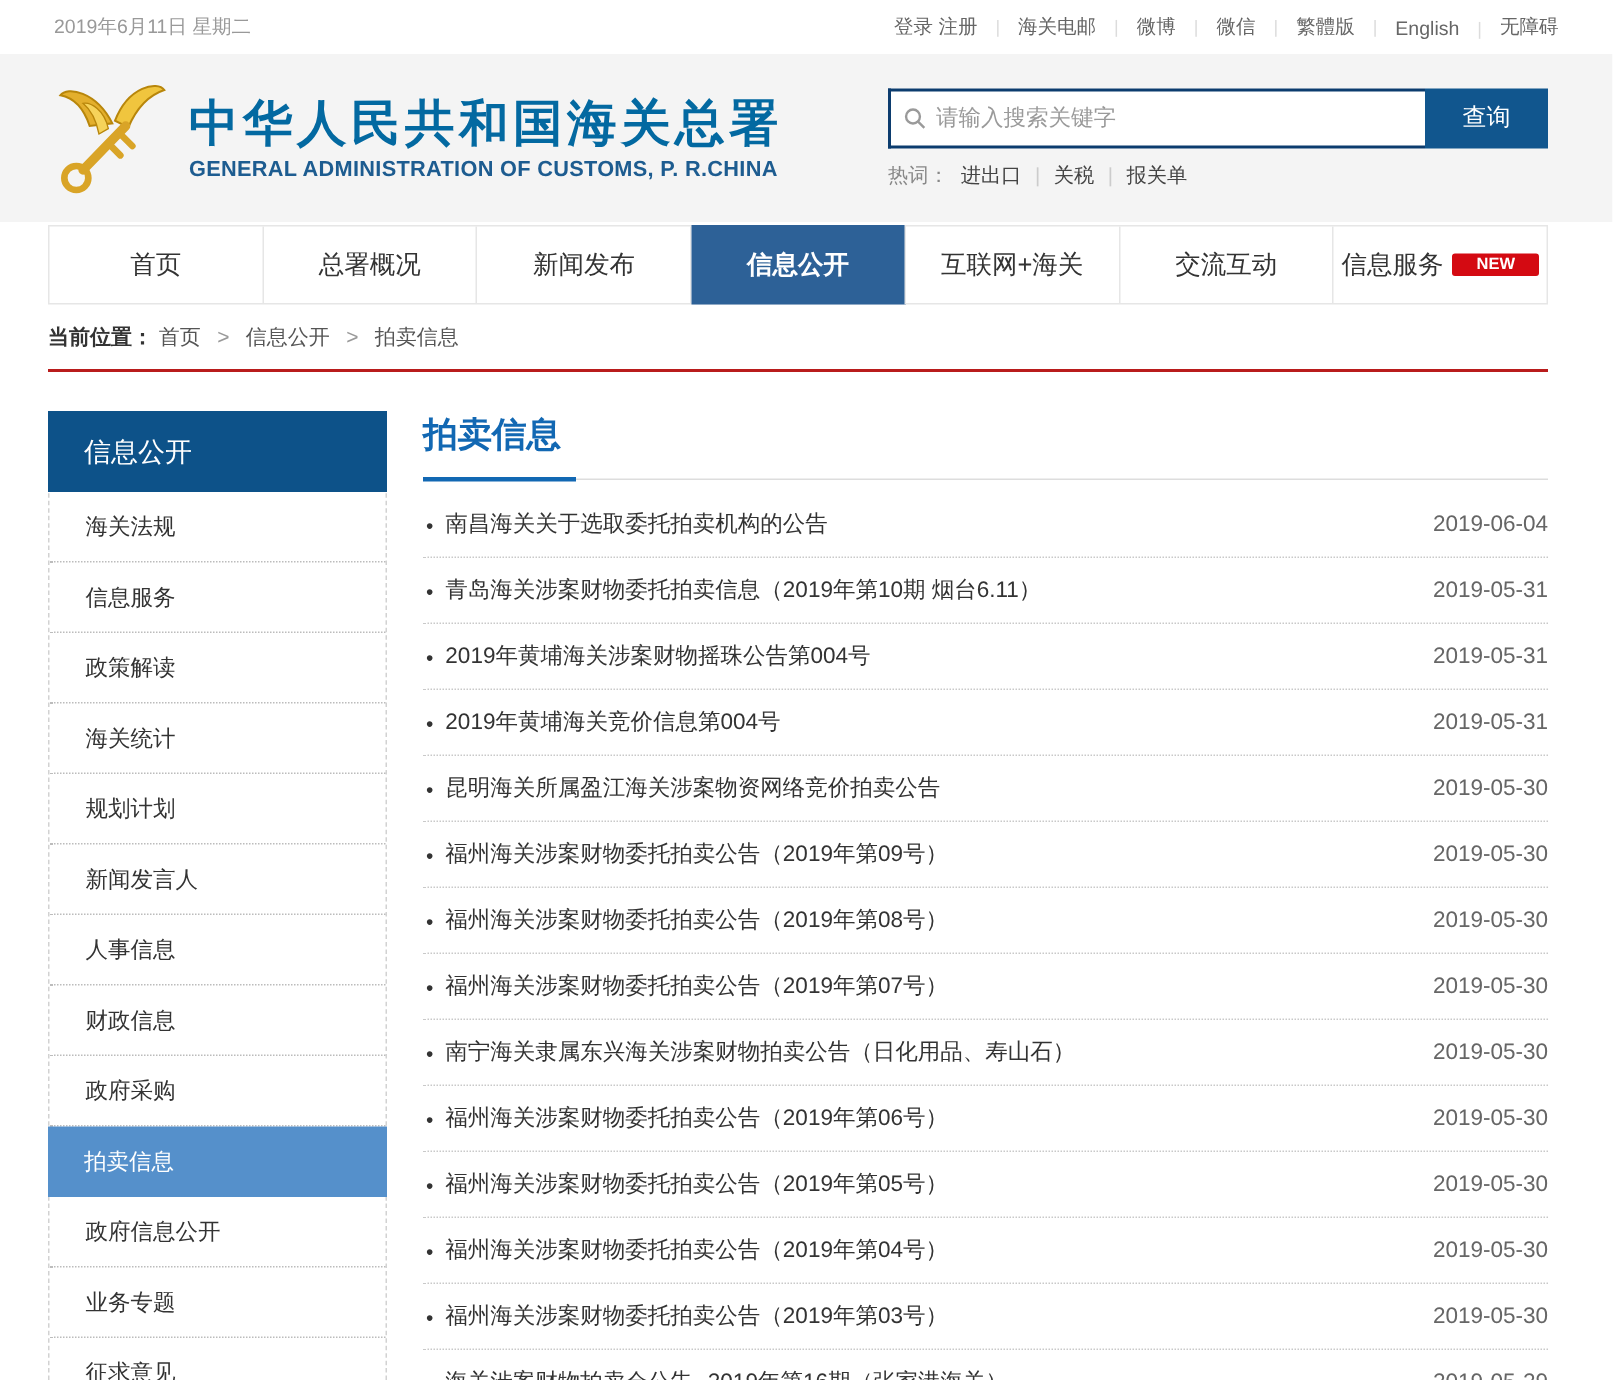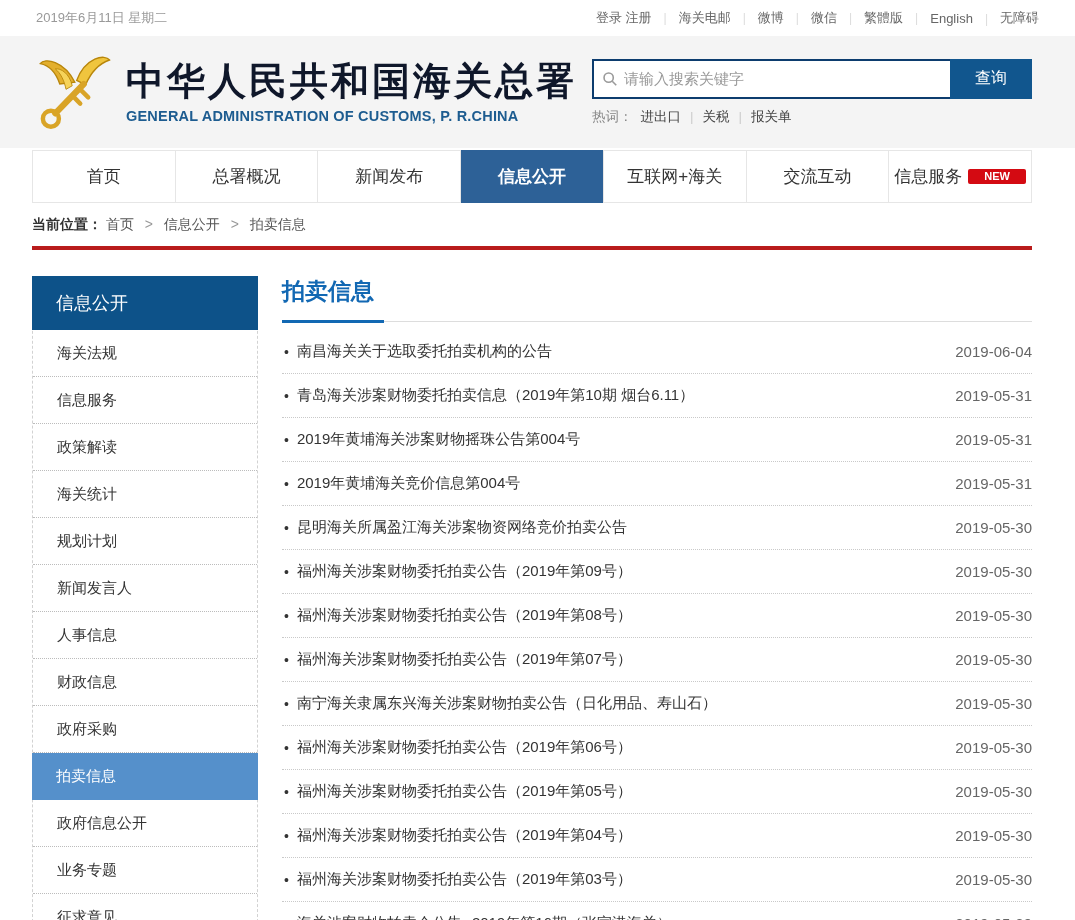--- a/index.html
+++ b/index.html
@@ -27,21 +27,21 @@
   
   .site-header {
     height: 112px; background: #f4f4f4;
     display: flex; align-items: center; justify-content: space-between;
     padding: 0 43px 0 34px;
   }
   .brand { display: flex; align-items: center; }
   .emblem { width: 80px; height: 84px; display: inline-block; margin-right: 12px; }
   .brand-text { display: flex; flex-direction: column; }
   .brand-cn {
-    font-size: 38px; font-weight: bold; color: #0f172a; letter-spacing: 3px;
+    font-size: 33px; font-weight: bold; color: #0369a1; letter-spacing: 3px;
     line-height: 1.15;
   }
   .brand-en {
     font-size: 14.5px; font-weight: bold; color: #1d5c90; letter-spacing: 0.2px;
     margin-top: 4px;
   }
   .search-area { width: 440px; }
   .search-row { display: flex; height: 40px; }
   .search-box {
     flex: 1; background: #fff; border: 2px solid #0c3c6e; border-right: none;
@@ -74,21 +74,21 @@
   .nav-item:last-child { border-right: none; }
   .nav-item.active { background: #2d6197; color: #fff; font-weight: bold; margin: -1px 0; }
   .nav-badge {
     display: none; background: #d40a12; color: #fff; font-size: 11px; font-weight: bold;
     padding: 2px 16px; border-radius: 2px; margin-left: 6px; line-height: 1;
   }
 
   
   .breadcrumb {
     margin: 0 43px 0 32px; padding: 13px 0 12px 0;
-    font-size: 14px; border-bottom: 4px solid #b91c1c;
+    font-size: 14px; border-bottom: 2px solid #b91c1c;
   }
   .crumb-label { color: #333; font-weight: bold; }
   .crumb-link { color: #555; }
   .crumb-sep { color: #999; margin: 0 7px; }
 
   
   .content { display: flex; margin: 26px 43px 0 32px; }
 
   
   .sidebar { width: 226px; flex: 0 0 226px; border: 1px dashed #d2d2d2; border-top: none; margin-right: 24px; align-self: flex-start; }

